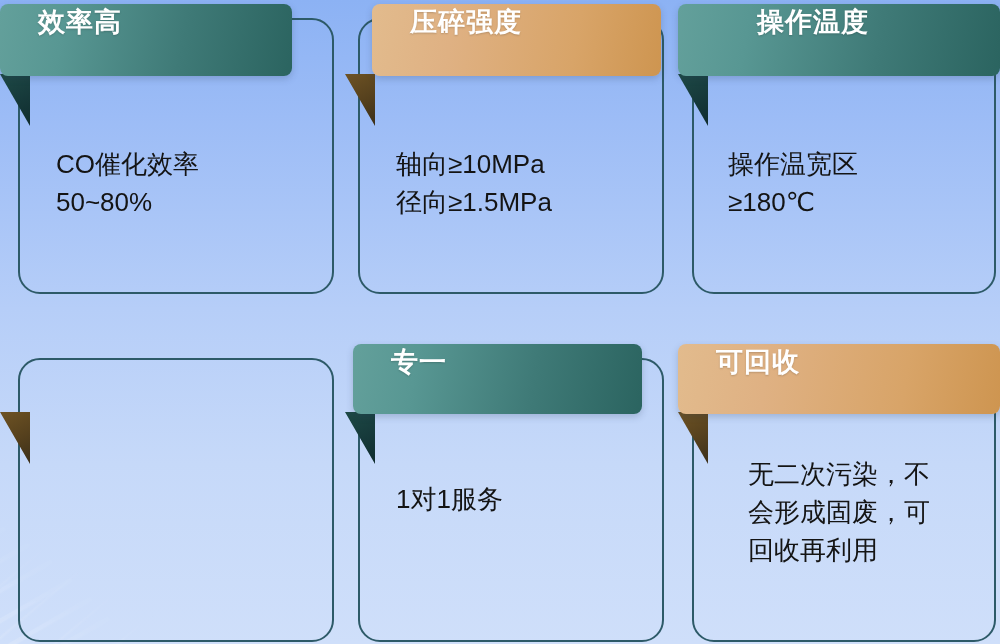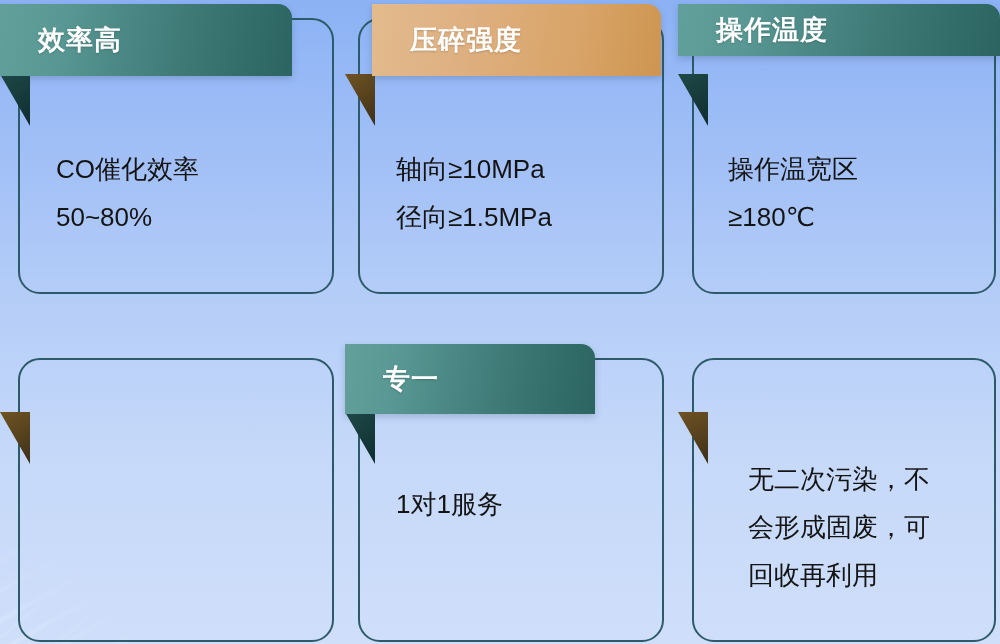--- a/index.html
+++ b/index.html
@@ -46,22 +46,23 @@
   
   .card{position:absolute;box-sizing:border-box;}
   .card-frame{
     position:absolute;left:0;top:0;width:100%;height:100%;
     border:2.5px solid #2d5a68;border-radius:22px;background:transparent;
   }
   
   .ribbon{
     position:absolute;box-sizing:border-box;
     border-top-right-radius:14px;border-top-left-radius:0;
-    display:flex;align-items:center;
+    display:flex;
     box-shadow:0 3px 7px rgba(40,60,90,.22);
+    border-radius:8px;
   }
   .ribbon.teal{background:linear-gradient(100deg,#63a09b 0%,#589793 22%,#3f7a77 62%,#2b6460 100%);}
   .ribbon.orange{background:linear-gradient(100deg,#e2bb8d 0%,#dfb183 28%,#d8a468 70%,#ce9550 100%);}
   .ribbon-title{
     color:#ffffff;font-weight:bold;font-size:27px;letter-spacing:1px;
     margin-left:38px;white-space:nowrap;
     text-shadow:0 1px 2px rgba(0,0,0,.18);
   }
   
   .fold{
@@ -71,21 +72,21 @@
     background:linear-gradient(150deg,#1e4a46 0%,#16393a 55%,#0f2c2e 100%);
     clip-path:polygon(0 0, 100% 0, 100% 100%, 62% 62%);
   }
   .fold.orange{
     background:linear-gradient(150deg,#6e5324 0%,#55401d 55%,#3b2f1a 100%);
     clip-path:polygon(0 0, 100% 0, 100% 100%, 62% 62%);
   }
   
   .card-body{
     position:absolute;box-sizing:border-box;
-    color:#141414;font-size:26px;line-height:48px;
+    color:#141414;font-size:26px;line-height:38px;
     white-space:pre-line;
   }
 </style>
 </head>
 <body>
 
 <div id="stage">
 
   <div class="streaks"></div>
   <div class="streaks2"></div>
@@ -107,41 +108,44 @@
   <div class="ribbon orange" style="left:345px;top:4px;width:289px;height:72px;margin-left:27px;">
     <span class="ribbon-title">压碎强度</span>
   </div>
   <div class="card-body" style="left:396px;top:145px;width:260px;">轴向≥10MPa
 径向≥1.5MPa</div>
 
   <div class="card" style="left:692px;top:18px;width:300px;height:272px;">
     <div class="card-frame"></div>
   </div>
   <div class="fold teal" style="left:678px;top:74px;"></div>
-  <div class="ribbon teal" style="left:678px;top:4px;width:322px;height:52px;">
+  <div class="ribbon teal" style="left:678px;top:4px;width:322px;height:72px;padding-left:41px;">
     <span class="ribbon-title">操作温度</span>
   </div>
   <div class="card-body" style="left:728px;top:145px;width:258px;">操作温宽区
 ≥180℃</div>
 
   <div class="card" style="left:18px;top:358px;width:312px;height:280px;">
     <div class="card-frame"></div>
   </div>
   <div class="fold orange" style="left:0px;top:412px;"></div>
 
   <div class="card" style="left:358px;top:358px;width:302px;height:280px;">
     <div class="card-frame"></div>
   </div>
   <div class="fold teal" style="left:345px;top:412px;"></div>
-  <div class="ribbon teal" style="left:345px;top:344px;width:250px;height:70px;">
+  <div class="ribbon teal" style="left:353px;top:344px;width:289px;height:70px;">
     <span class="ribbon-title">专一</span>
   </div>
   <div class="card-body" style="left:396px;top:480px;width:260px;">1对1服务</div>
 
   <div class="card" style="left:692px;top:358px;width:300px;height:280px;">
     <div class="card-frame"></div>
   </div>
   <div class="fold orange" style="left:678px;top:412px;"></div>
+  <div class="ribbon orange" style="left:678px;top:344px;width:322px;height:70px;">
+    <span class="ribbon-title">可回收</span>
+  </div>
   <div class="card-body" style="left:748px;top:455px;width:270px;">无二次污染，不
 会形成固废，可
 回收再利用</div>
 
 </div>
 
 </body></html>

